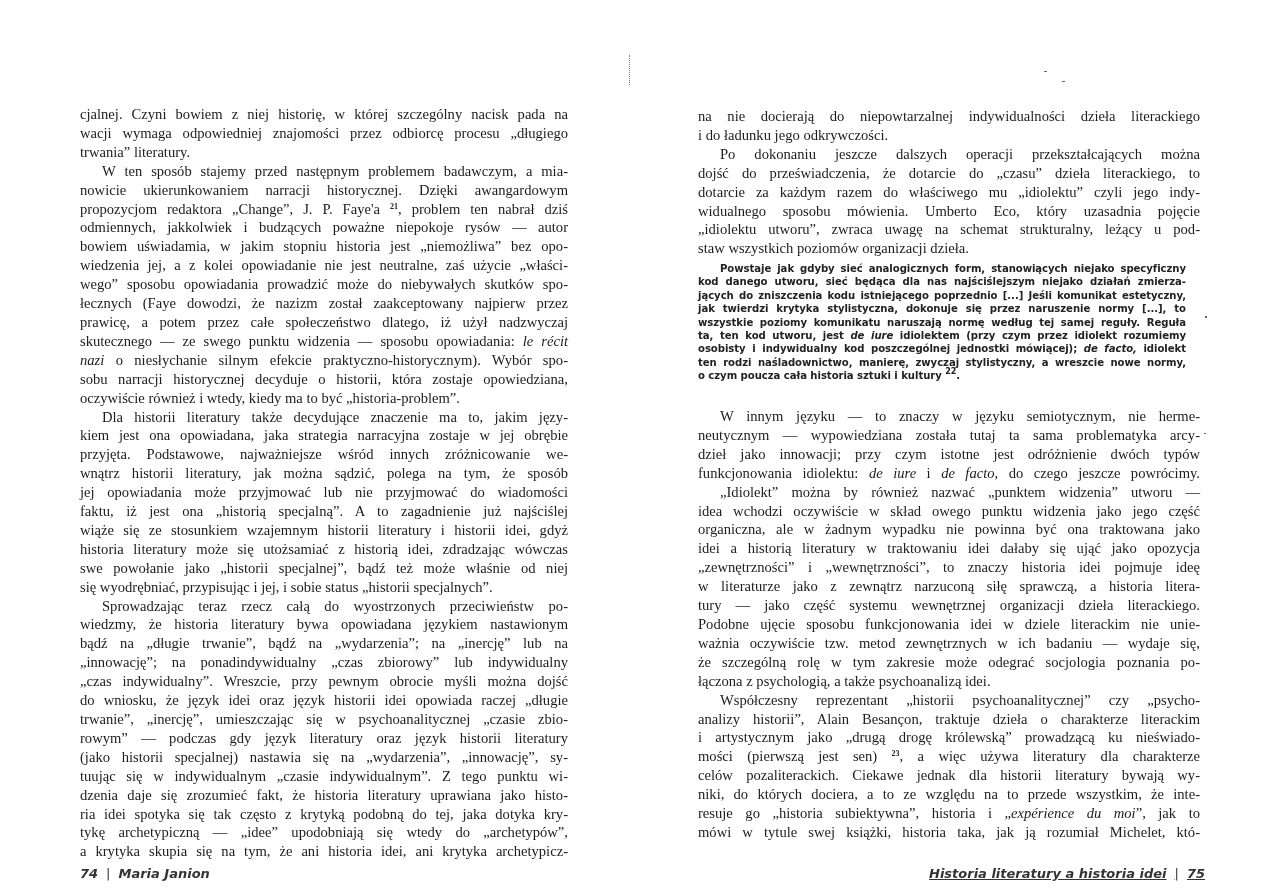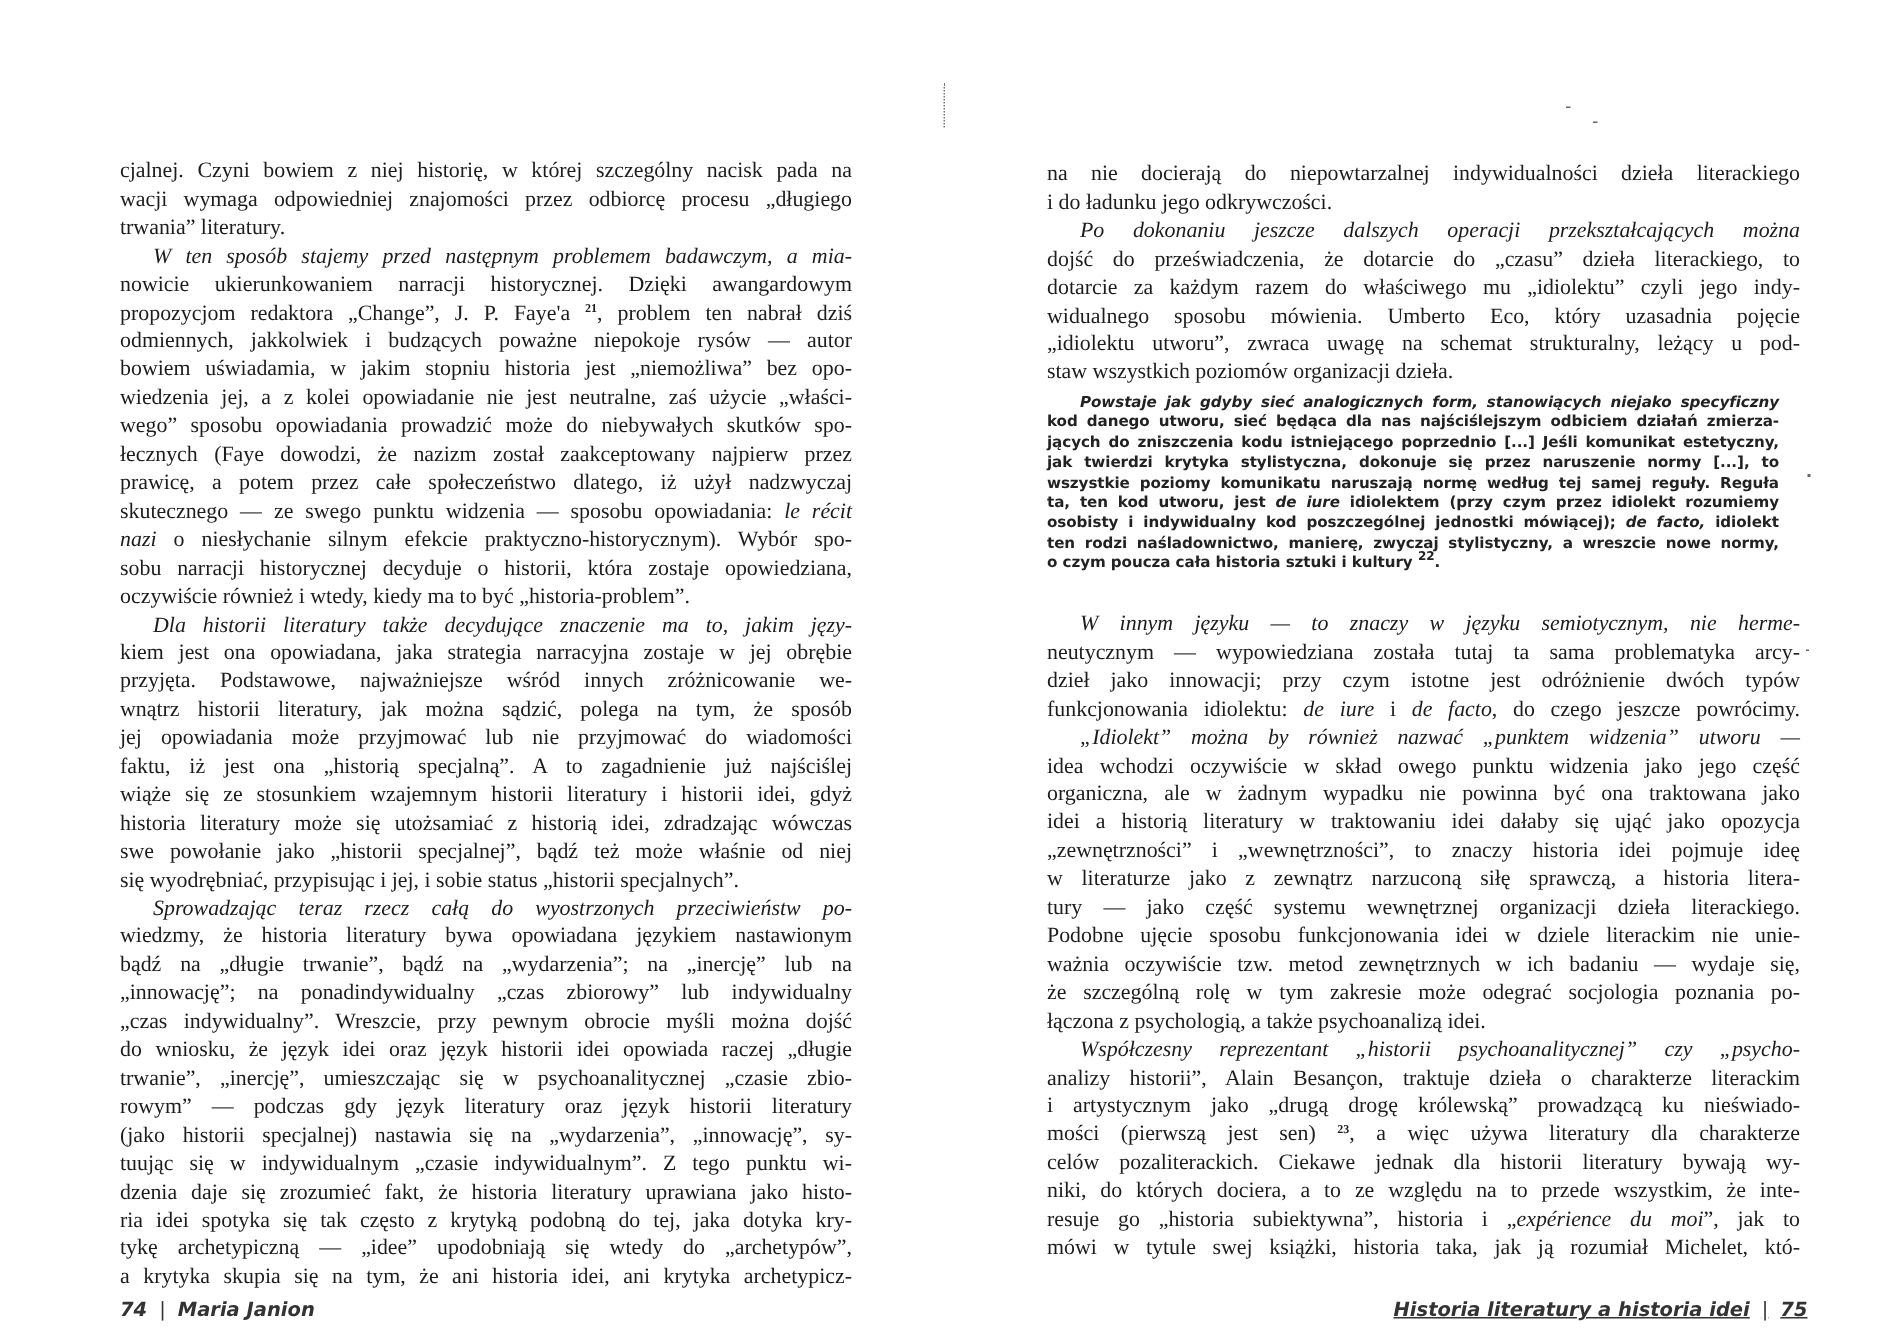--- a/index.html
+++ b/index.html
@@ -48,21 +48,21 @@
     }
     .line {
       display: block;
       text-align: justify;
       text-align-last: justify;
       white-space: nowrap;
     }
     .line.last {
       text-align-last: left;
     }
-    .line.first-indent { padding-left: 22px; font-style: italic; }
+    .line.first-indent { padding-left: 22px; }
 
     .left-col { left: 80px; top: 105px; width: 488px; }
     .right-col-top { left: 66px; top: 107px; width: 502px; }
 
     .quote {
       position: absolute;
       left: 66px;
       top: 262px;
       width: 488px;
       font-family: "DejaVu Sans", "Liberation Sans", sans-serif;
@@ -166,21 +166,21 @@
     <span class="line first-indent">Po dokonaniu jeszcze dalszych operacji przekształcających można</span>
     <span class="line">dojść do przeświadczenia, że dotarcie do „czasu” dzieła literackiego, to</span>
     <span class="line">dotarcie za każdym razem do właściwego mu „idiolektu” czyli jego indy-</span>
     <span class="line">widualnego sposobu mówienia. Umberto Eco, który uzasadnia pojęcie</span>
     <span class="line">„idiolektu utworu”, zwraca uwagę na schemat strukturalny, leżący u pod-</span>
     <span class="line last">staw wszystkich poziomów organizacji dzieła.</span>
   </div>
 
   <div class="quote">
     <span class="line first-indent">Powstaje jak gdyby sieć analogicznych form, stanowiących niejako specyficzny</span>
-    <span class="line">kod danego utworu, sieć będąca dla nas najściślejszym odbiciem działań zmierza-</span>
+    <span class="line">kod danego utworu, sieć będąca dla nas najściślejszym niejako działań zmierza-</span>
     <span class="line">jących do zniszczenia kodu istniejącego poprzednio [...] Jeśli komunikat estetyczny,</span>
     <span class="line">jak twierdzi krytyka stylistyczna, dokonuje się przez naruszenie normy [...], to</span>
     <span class="line">wszystkie poziomy komunikatu naruszają normę według tej samej reguły. Reguła</span>
     <span class="line"><span>ta, ten kod utworu, jest </span><span class="it">de iure</span><span> idiolektem (przy czym przez idiolekt rozumiemy</span></span>
     <span class="line"><span>osobisty i indywidualny kod poszczególnej jednostki mówiącej); </span><span class="it">de facto,</span><span> idiolekt</span></span>
     <span class="line">ten rodzi naśladownictwo, manierę, zwyczaj stylistyczny, a wreszcie nowe normy,</span>
     <span class="line last"><span>o czym poucza cała historia sztuki i kultury </span><sup class="fn">22</sup><span>.</span></span>
   </div>
 
   <div class="text-col right-col-bottom">

